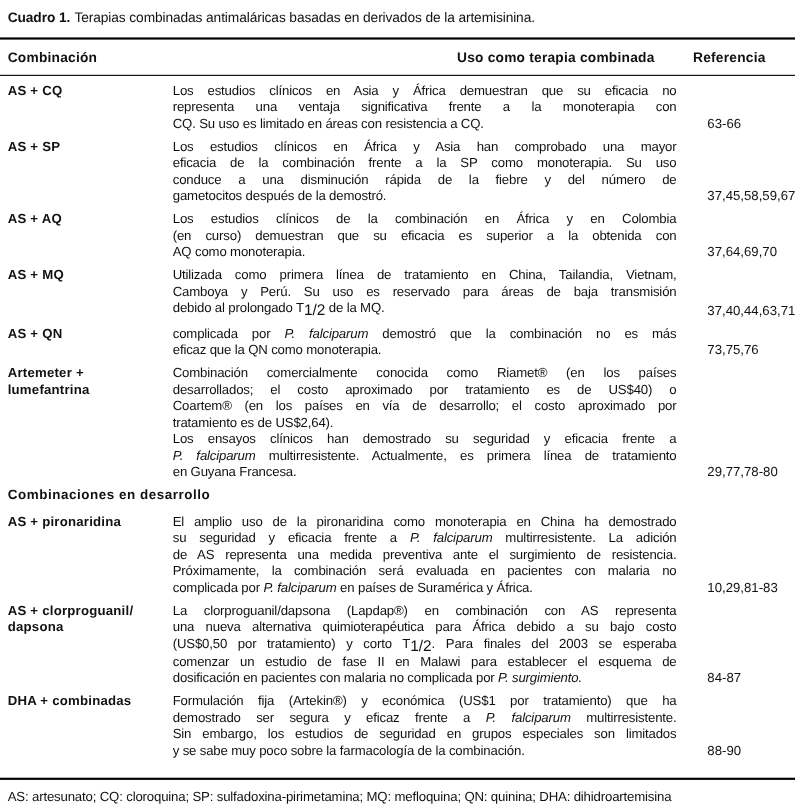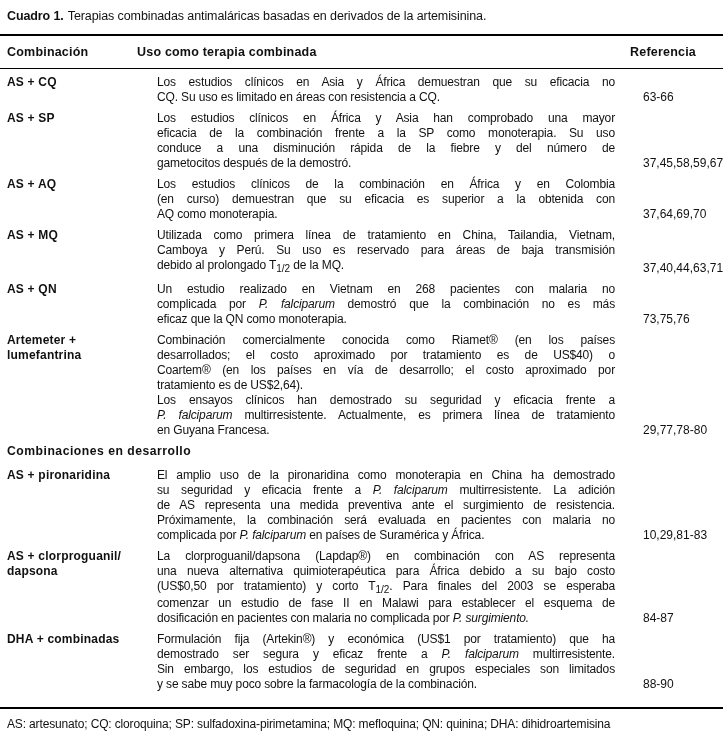--- a/index.html
+++ b/index.html
@@ -25,21 +25,21 @@
   .rule-thin  { height: 1px; background: #000000; flex: none; }
   .head-row {
     display: grid;
     grid-template-columns: 130px 458px 1fr;
     padding: 9px 0 8px 7px;
     font-weight: bold;
     font-size: 12.5px;
     line-height: 15px;
     letter-spacing: 0.2px;
   }
-  .head-use { text-align: left; }
+  .head-use { text-align: right; }
   .head-ref { padding-left: 8px; text-align: center; }
   .tbody { flex: 1; padding: 6px 0 0 7px; overflow: hidden; }
   .trow {
     display: grid;
     grid-template-columns: 130px 458px 1fr;
     margin-bottom: 6px;
     font-size: 12px;
     line-height: 15px;
     gap: 20px;
   }
@@ -56,21 +56,21 @@
     padding-left: 8px;
     white-space: nowrap;
   }
   .section-header {
     font-weight: bold;
     font-size: 12.2px;
     line-height: 15px;
     letter-spacing: 0.5px;
     margin: 4px 0 9px 0;
   }
-  .sub { font-size: 10px; vertical-align: -2.5px; letter-spacing: 0; }
+  .sub { font-size: 14px; vertical-align: -2.5px; letter-spacing: 0; }
   .it { font-style: italic; }
   .footnote {
     padding: 8px 8px 0 7px;
     font-size: 12px;
     line-height: 15px;
     letter-spacing: -0.15px;
   }
 </style>
 </head>
 <body>
@@ -91,20 +91,21 @@
 
   <div class="rule-thin"></div>
 
   <div class="tbody">
       <div class="trow">
         <div class="combo">
           <div>AS + CQ</div>
         </div>
         <div class="desc">
           <div class="line">Los estudios clínicos en Asia y África demuestran que su eficacia no</div>
+          <div class="line">representa una ventaja significativa frente a la monoterapia con</div>
           <div class="line end">CQ. Su uso es limitado en áreas con resistencia a CQ.</div>
         </div>
         <div class="ref">63-66</div>
       </div>
       <div class="trow">
         <div class="combo">
           <div>AS + SP</div>
         </div>
         <div class="desc">
           <div class="line">Los estudios clínicos en África y Asia han comprobado una mayor</div>
@@ -134,21 +135,20 @@
           <div class="line">Camboya y Perú. Su uso es reservado para áreas de baja transmisión</div>
           <div class="line end">debido al prolongado T<span class="sub">1/2</span> de la MQ.</div>
         </div>
         <div class="ref">37,40,44,63,71-74</div>
       </div>
       <div class="trow">
         <div class="combo">
           <div>AS + QN</div>
         </div>
         <div class="desc">
-          <div class="line">Un estudio realizado en Vietnam en 268 pacientes con malaria no</div>
           <div class="line">complicada por <span class="it">P. falciparum</span> demostró que la combinación no es más</div>
           <div class="line end">eficaz que la QN como monoterapia.</div>
         </div>
         <div class="ref">73,75,76</div>
       </div>
       <div class="trow">
         <div class="combo">
           <div>Artemeter +</div>
           <div>lumefantrina</div>
         </div>

